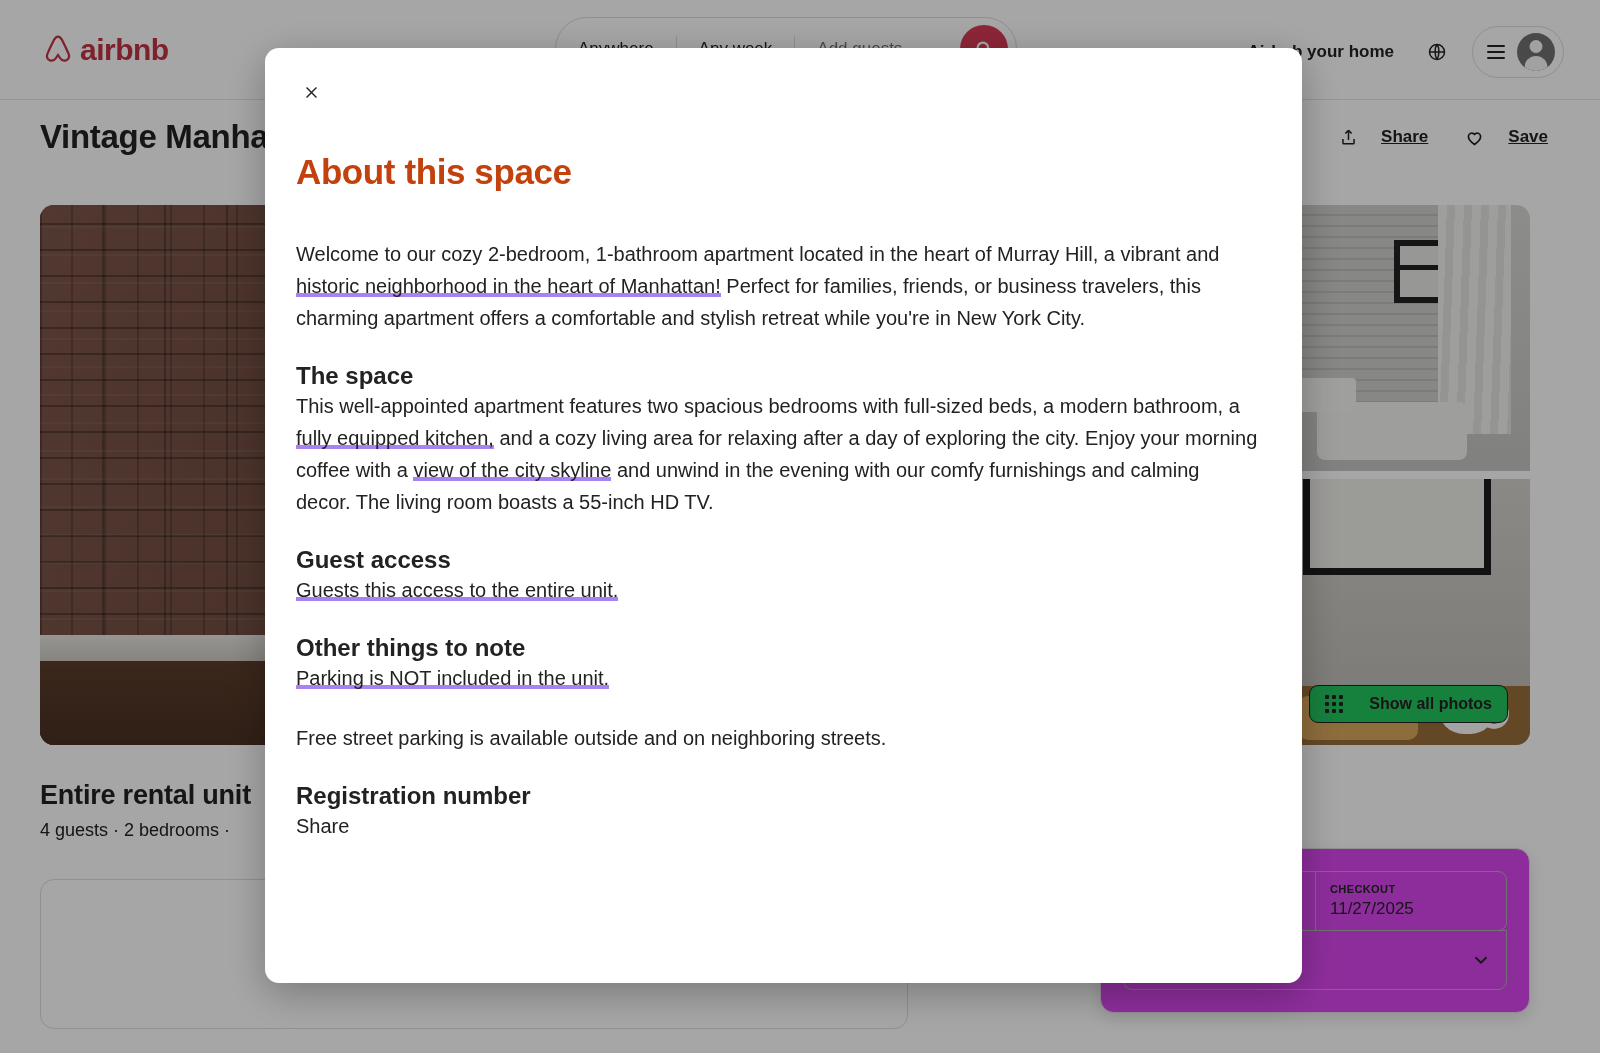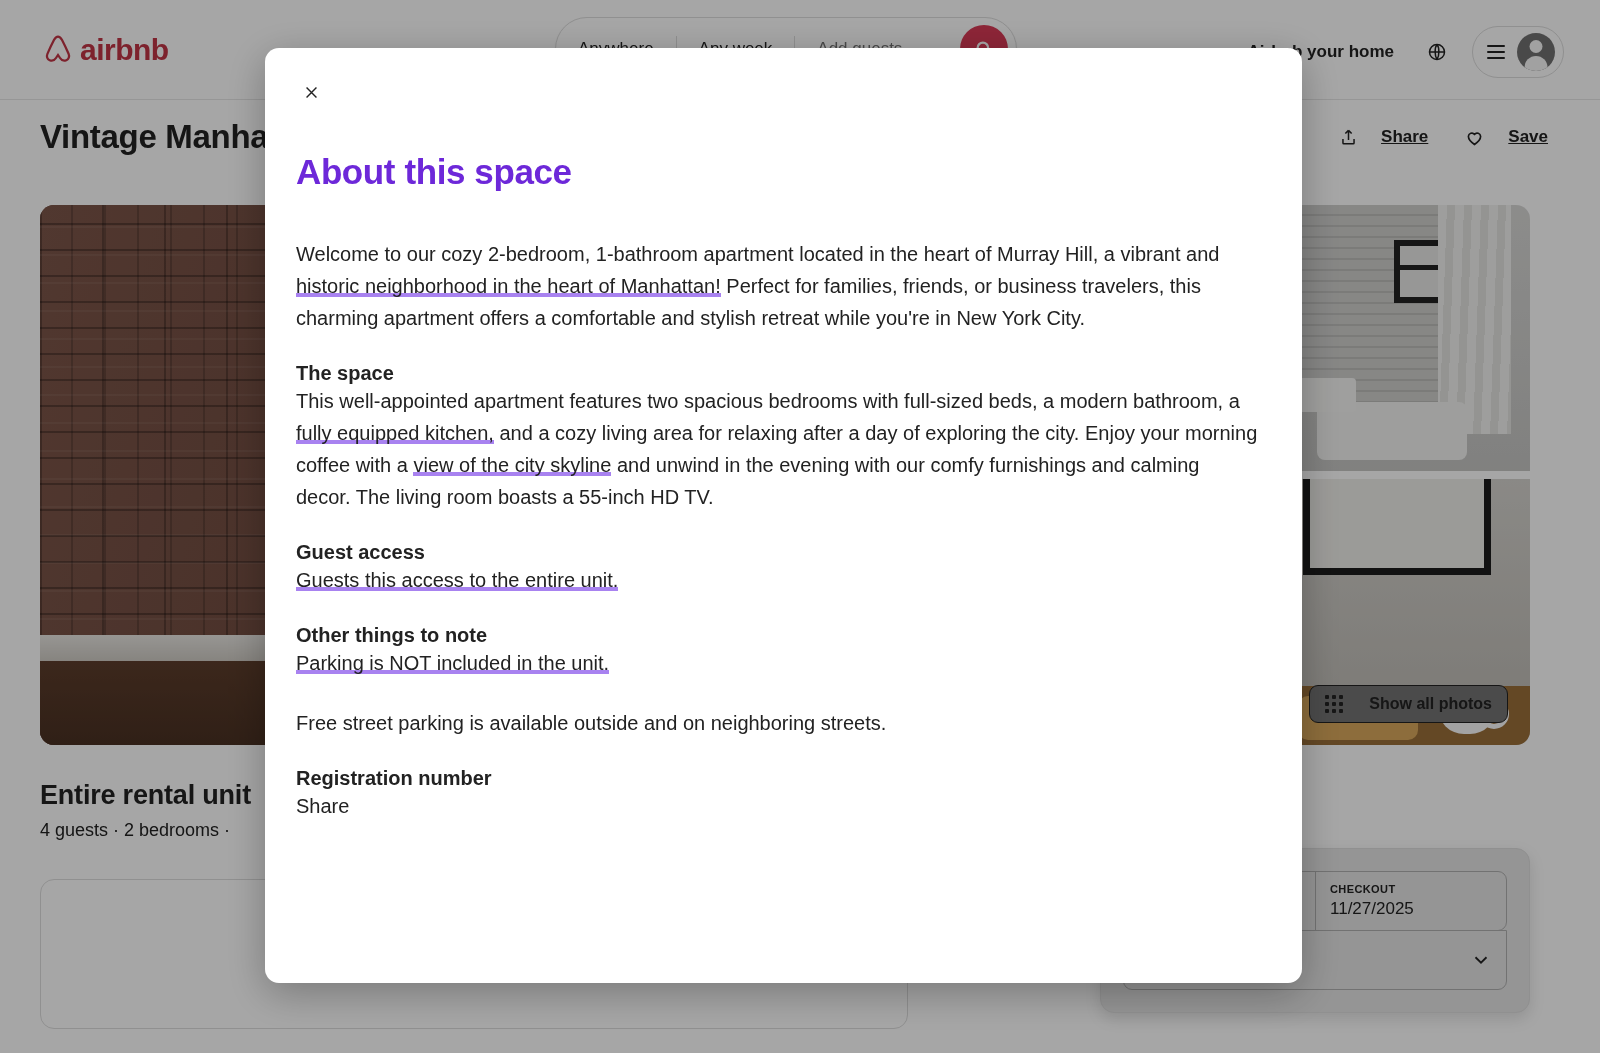--- a/index.html
+++ b/index.html
@@ -119,21 +119,21 @@
   .bedroom { position:absolute; inset:0; background: linear-gradient(#d5d3ce,#bdbab4); }
   .frame { position:absolute; left:6%; top:-10%; width:78%; height:46%; border:7px solid #1c1c1c; background:#efeeea; }
   .table { position:absolute; left:0; right:0; bottom:0; height:22%; background:#9a6f3a; }
   .cup { position:absolute; right:14%; bottom:4%; width:58px; height:42px; background:#fafafa; border-radius:0 0 26px 26px; }
   .cup::after{content:"";position:absolute;right:-13px;top:7px;width:20px;height:20px;border:5px solid #fafafa;border-radius:50%;}
   .basket { position:absolute; left:4%; bottom:2%; width:120px; height:44px; background:#d9a85c; border-radius:10px; }
 
   .show-all {
     position: absolute; right: 22px; bottom: 22px;
     display: flex; align-items: center; gap: 26px;
-    background: #737373; border: 1px solid #222; border-radius: 9px;
+    background: #22c55e; border: 1px solid #222; border-radius: 9px;
     padding: 9px 15px; font-size: 16px; font-weight: 600; color: #222; cursor: pointer;
   }
   .dots3 { display: grid; grid-template-columns: repeat(3, 4px); gap: 3px; }
   .dots3 i { width: 4px; height: 4px; background: #222; border-radius: 1px; display:block; }
 
   
   .lower { position: absolute; top: 780px; left: 40px; width: 1520px; display: flex; }
   .lower-left { width: 870px; }
   .unit-title { font-size: 27px; font-weight: 600; color: #222; letter-spacing: -0.2px; }
   .unit-sub { font-size: 18px; color: #222; margin-top: 9px; }
@@ -142,21 +142,21 @@
     margin-top: 38px; width: 868px; height: 150px;
     border: 1px solid #dddddd; border-radius: 14px; background:#fff;
     display: flex; align-items: center; justify-content: center;
   }
   .fav-inner { display: flex; align-items: center; gap: 14px; }
   .fav-text { font-size: 26px; font-weight: 600; color: #222; line-height: 1.08; text-align: center; }
 
   
   .booking {
     position: absolute; top: 848px; right: 70px; width: 430px;
-    border: 1px solid #dddddd; border-radius: 14px; background: #e5e5e5;
+    border: 1px solid #dddddd; border-radius: 14px; background: #d946ef;
     box-shadow: 0 6px 16px rgba(0,0,0,0.12); padding: 22px;
   }
   .date-grid { border: 1px solid #b0b0b0; border-radius: 9px; display: grid; grid-template-columns: 1fr 1fr; }
   .date-cell { padding: 11px 14px; }
   .date-cell + .date-cell { border-left: 1px solid #b0b0b0; }
   .cell-lbl { font-size: 11px; font-weight: 700; letter-spacing: .4px; color:#222; text-transform: uppercase; }
   .cell-val { font-size: 17px; color: #222; margin-top: 4px; }
   .guest-box {
     margin-top: -1px; border: 1px solid #b0b0b0; border-radius: 0 0 9px 9px;
     padding: 11px 14px; display: flex; align-items: center; justify-content: space-between;
@@ -169,23 +169,23 @@
     background: #ffffff; border-radius: 14px;
     box-shadow: 0 10px 40px rgba(0,0,0,0.28);
     z-index: 110; overflow: hidden;
   }
   .modal-close {
     position: absolute; left: 28px; top: 26px; width: 36px; height: 36px;
     border-radius: 50%; display:flex; align-items:center; justify-content:center;
     background: transparent; border: none; cursor: pointer;
   }
   .modal-body { padding: 104px 44px 0 31px; }
-  .modal-title { font-size: 35px; font-weight: 700; color: #6d28d9; letter-spacing: -0.4px; margin-bottom: 46px; }
+  .modal-title { font-size: 35px; font-weight: 700; color: #c2410c; letter-spacing: -0.4px; margin-bottom: 46px; }
   .para { font-size: 20px; line-height: 1.6; color: #222; }
-  .sec-head { font-size: 20px; font-weight: 700; color: #222; }
+  .sec-head { font-size: 24px; font-weight: 700; color: #222; }
   .gap { height: 28px; }
   mark.hl {
     background: transparent; color: inherit;
     box-shadow: inset 0 -4px 0 0 #a882f0;
     padding-bottom: 0;
   }
 </style>
 </head>
 <body>
 

